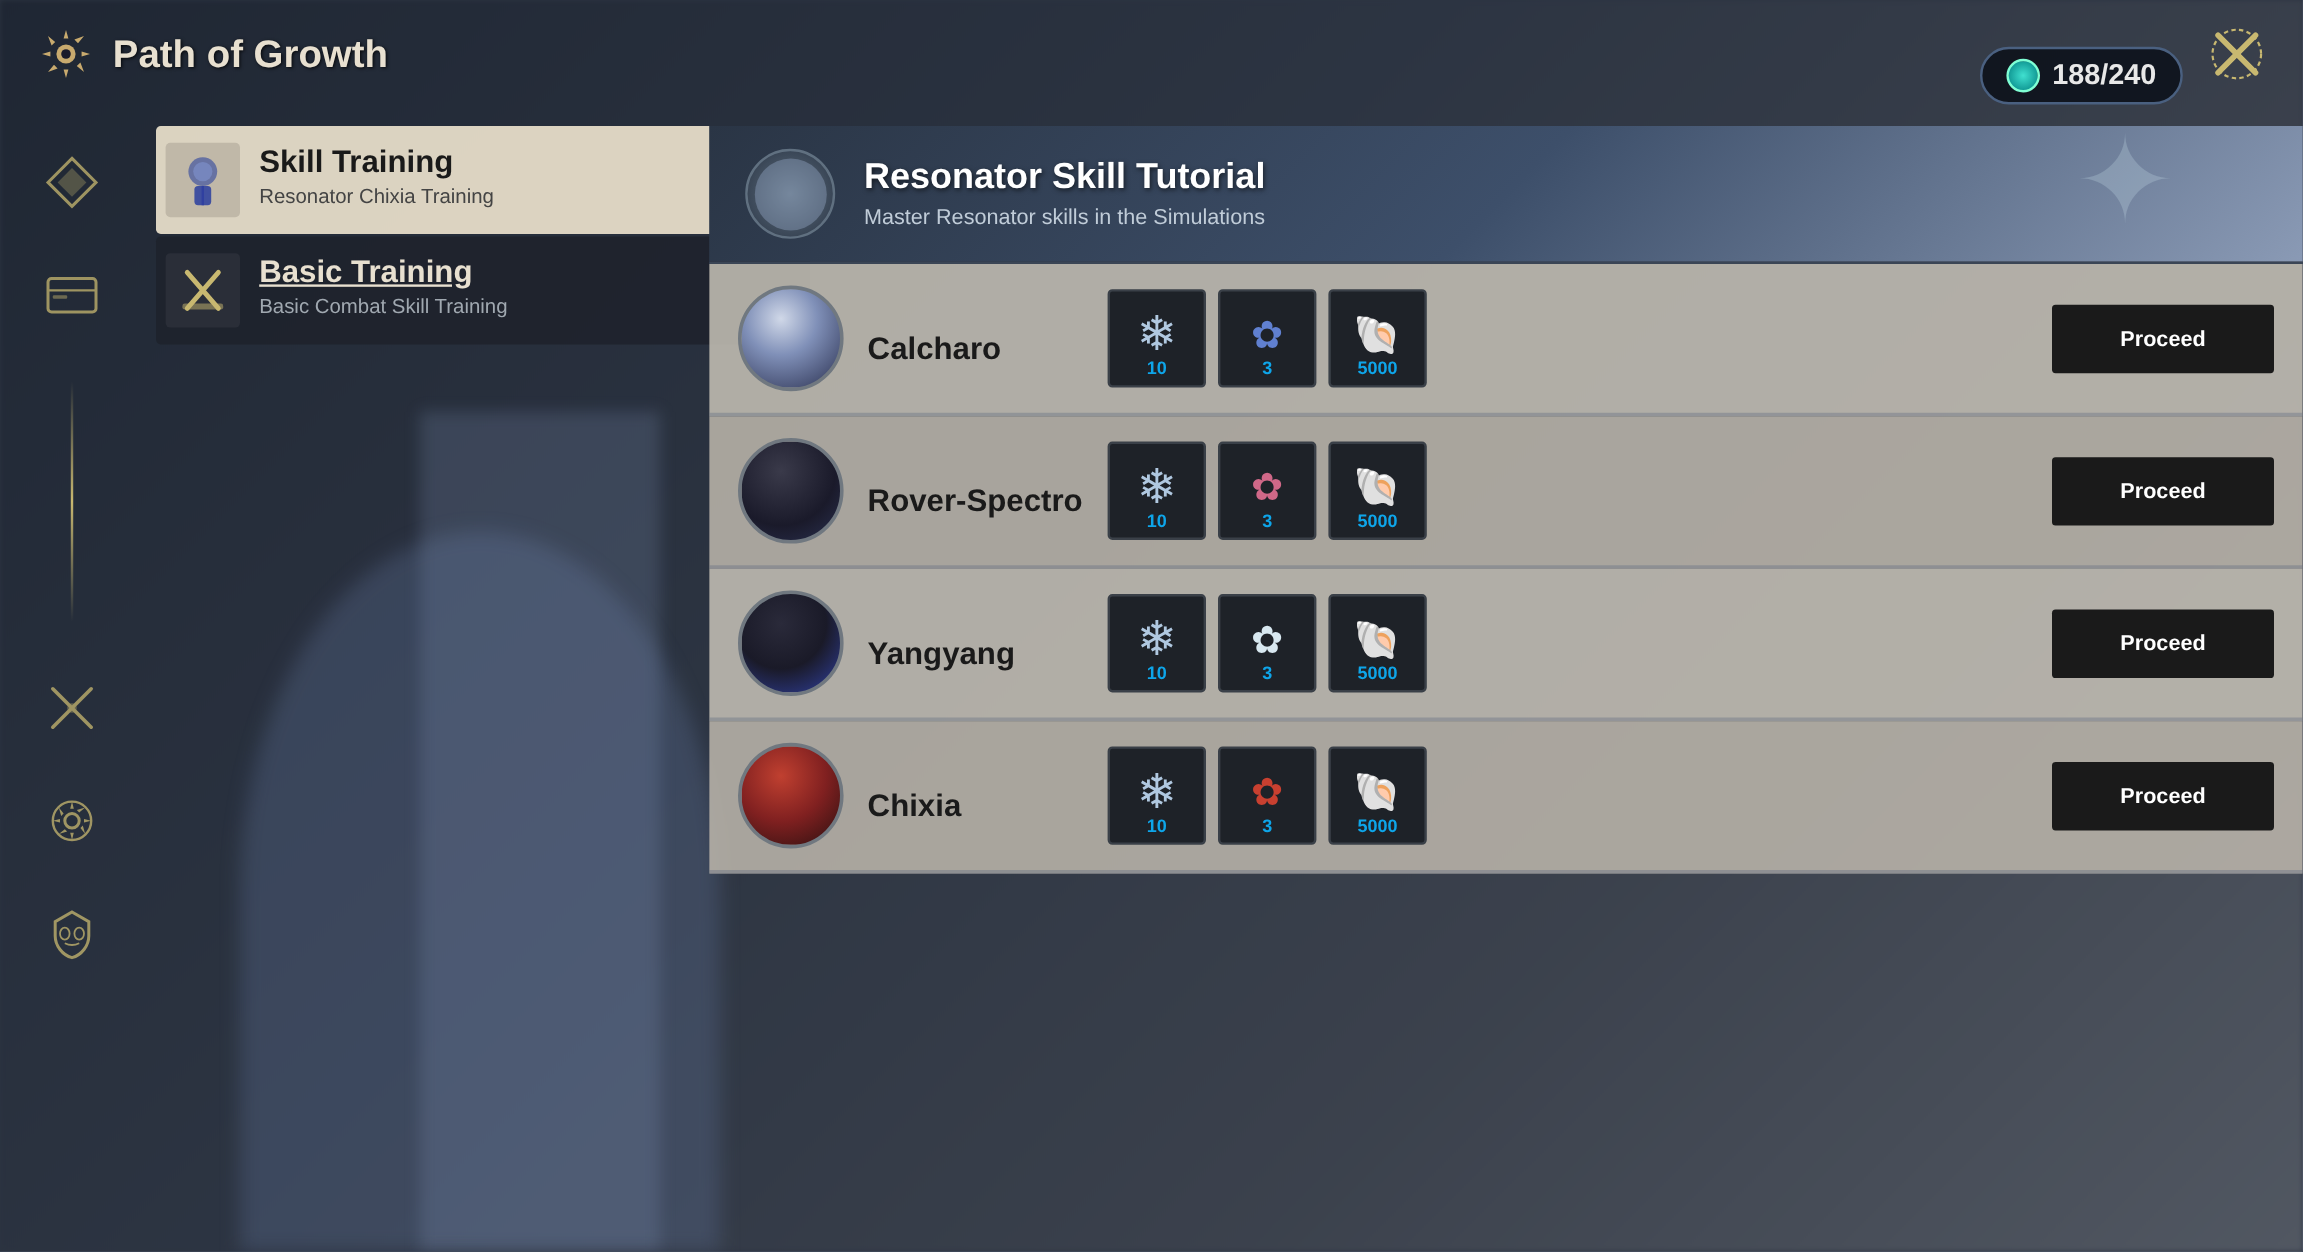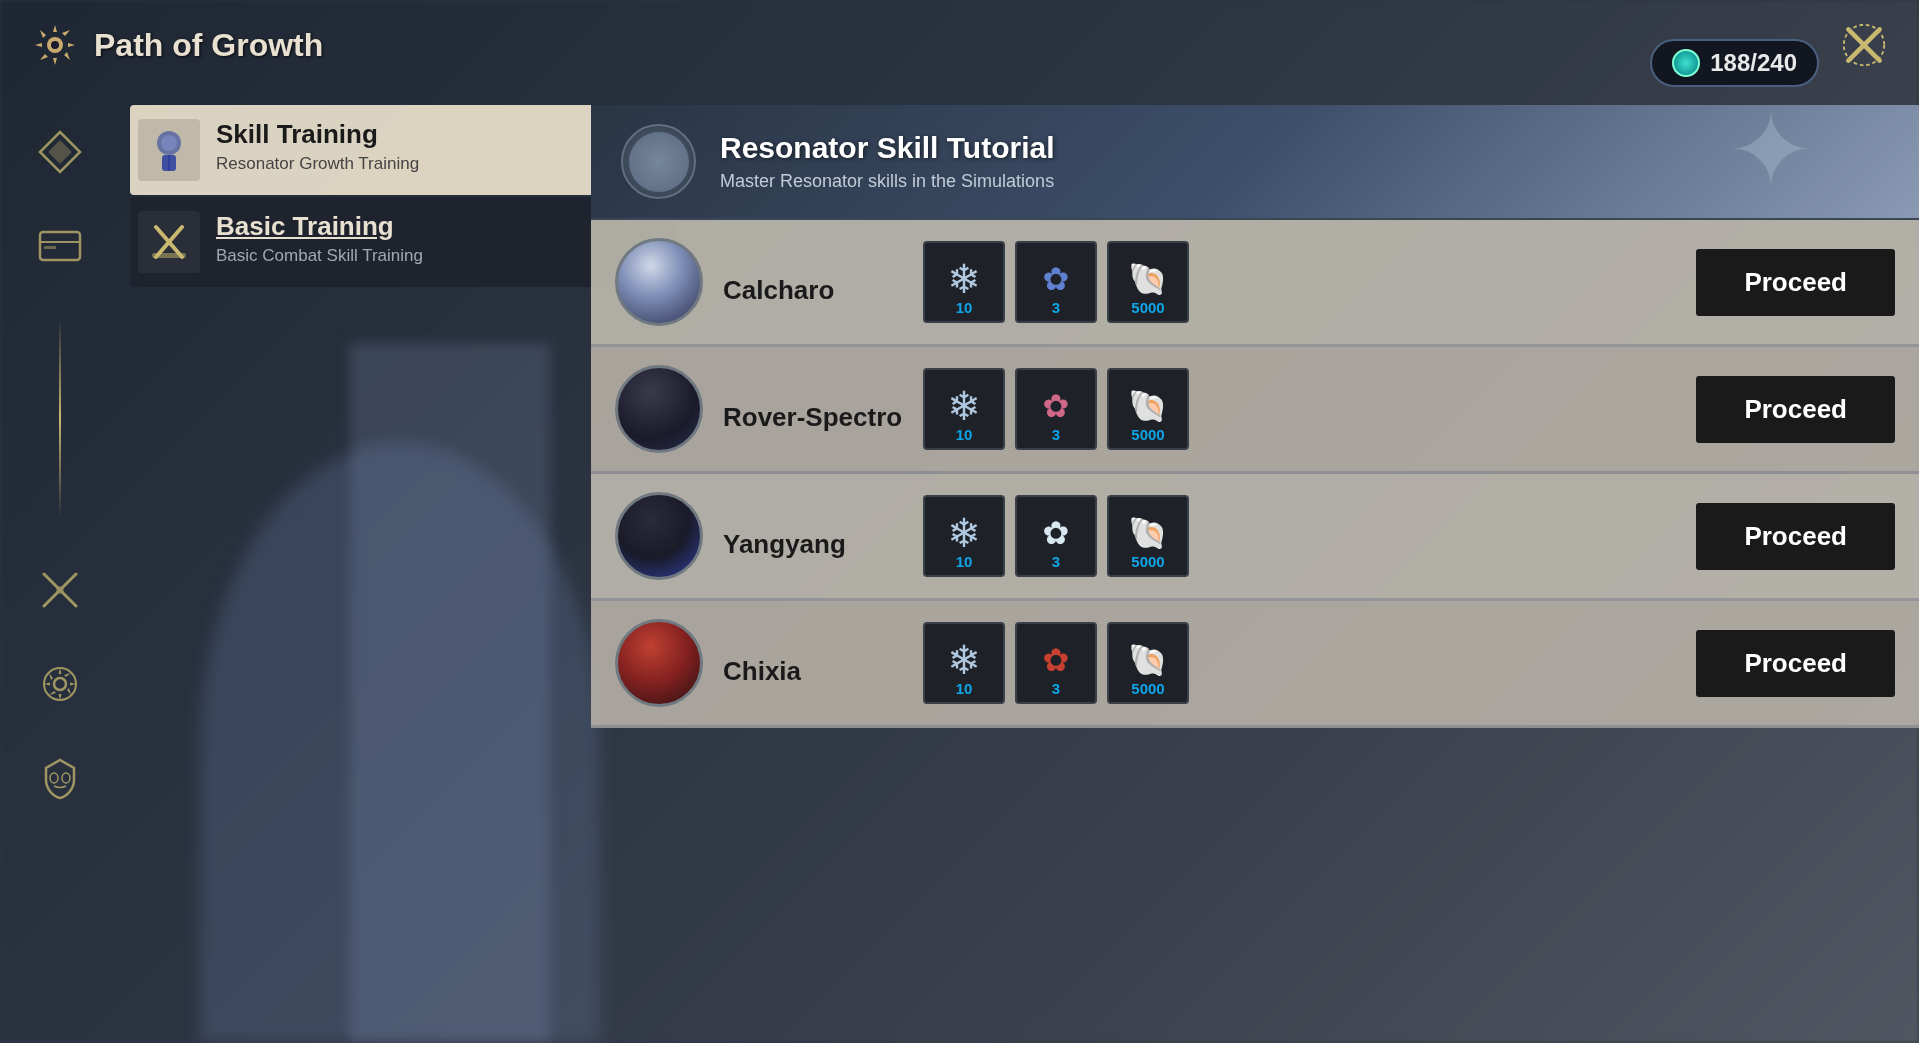--- a/index.html
+++ b/index.html
@@ -370,21 +370,21 @@
       color: #0ea5e9;
       position: relative;
       z-index: 1;
     }
 
     .proceed-btn {
       background: #1a1a1a;
       color: #ffffff;
       border: none;
       padding: 18px 48px;
-      font-size: 26px;
+      font-size: 18px;
       font-weight: 700;
       cursor: pointer;
       border-radius: 3px;
       flex-shrink: 0;
       min-width: 185px;
     }
 
     
     .char-list::-webkit-scrollbar {
       width: 8px;
@@ -476,21 +476,21 @@
     <div class="menu-icon-box light">
       <svg class="menu-icon-svg" viewBox="0 0 50 50" xmlns="http://www.w3.org/2000/svg">
         <circle cx="25" cy="18" r="12" fill="#5060a0" opacity="0.8"></circle>
         <circle cx="25" cy="18" r="8" fill="#7888c0" opacity="0.9"></circle>
         <rect x="18" y="30" width="14" height="16" rx="3" fill="#4050a0"></rect>
         <line x1="25" y1="30" x2="25" y2="46" stroke="#3040a0" stroke-width="2"></line>
       </svg>
     </div>
     <div class="menu-text">
       <span class="menu-title">Skill Training</span>
-      <span class="menu-subtitle">Resonator Growth Training</span>
+      <span class="menu-subtitle">Resonator Chixia Training</span>
     </div>
   </div>
 
   <div class="menu-item selected">
     <div class="menu-icon-box">
       <svg class="menu-icon-svg" viewBox="0 0 50 50" xmlns="http://www.w3.org/2000/svg">
         <line x1="12" y1="10" x2="38" y2="40" stroke="#c8b870" stroke-width="4" stroke-linecap="round"></line>
         <line x1="38" y1="10" x2="12" y2="40" stroke="#c8b870" stroke-width="4" stroke-linecap="round"></line>
         <rect x="8" y="36" width="34" height="5" rx="2" fill="#c8b870" opacity="0.5"></rect>
       </svg>

